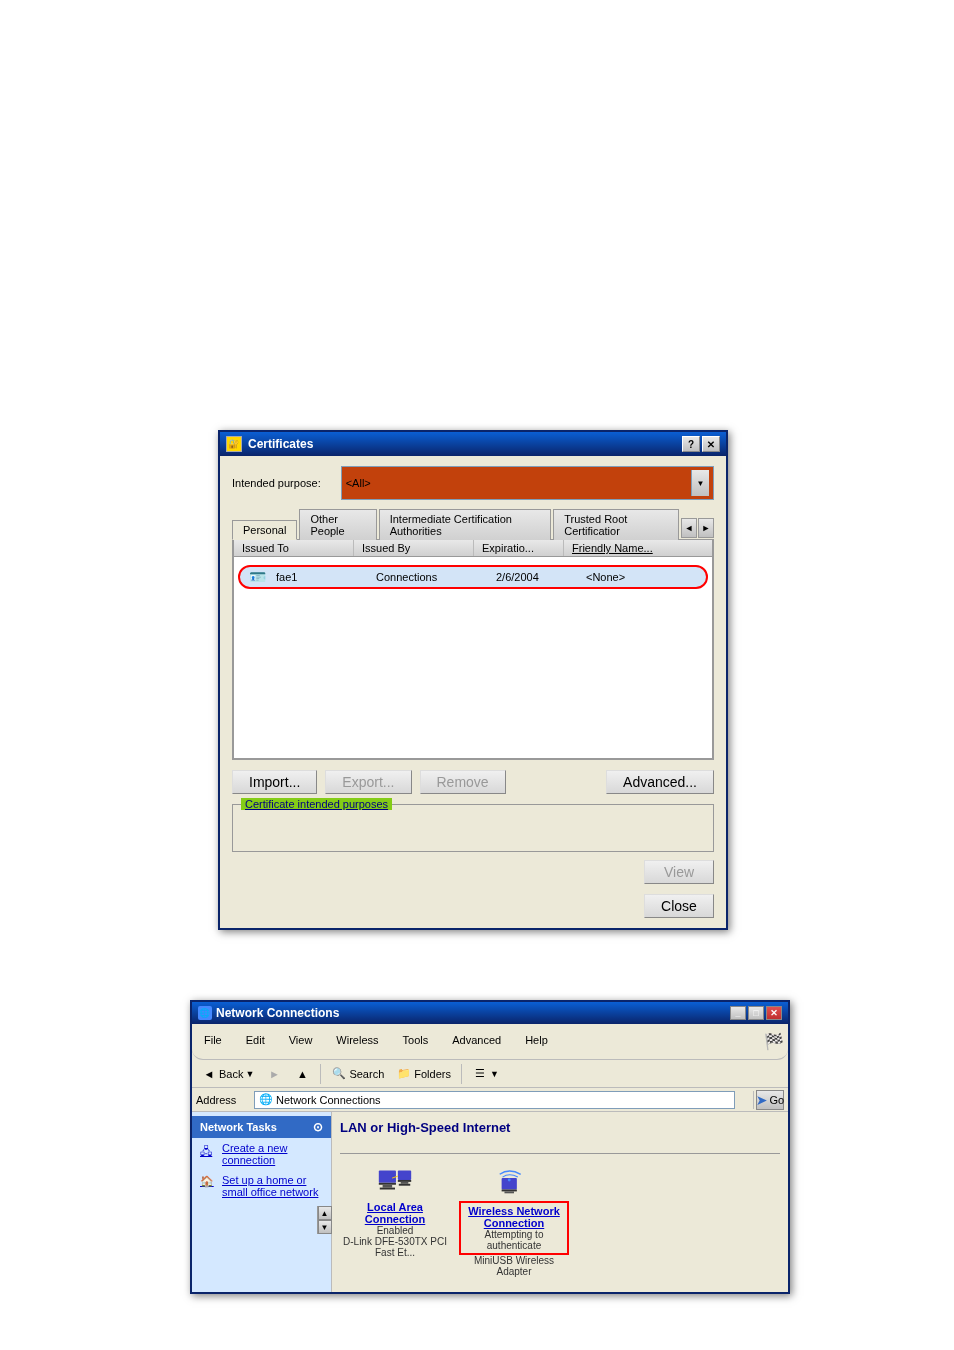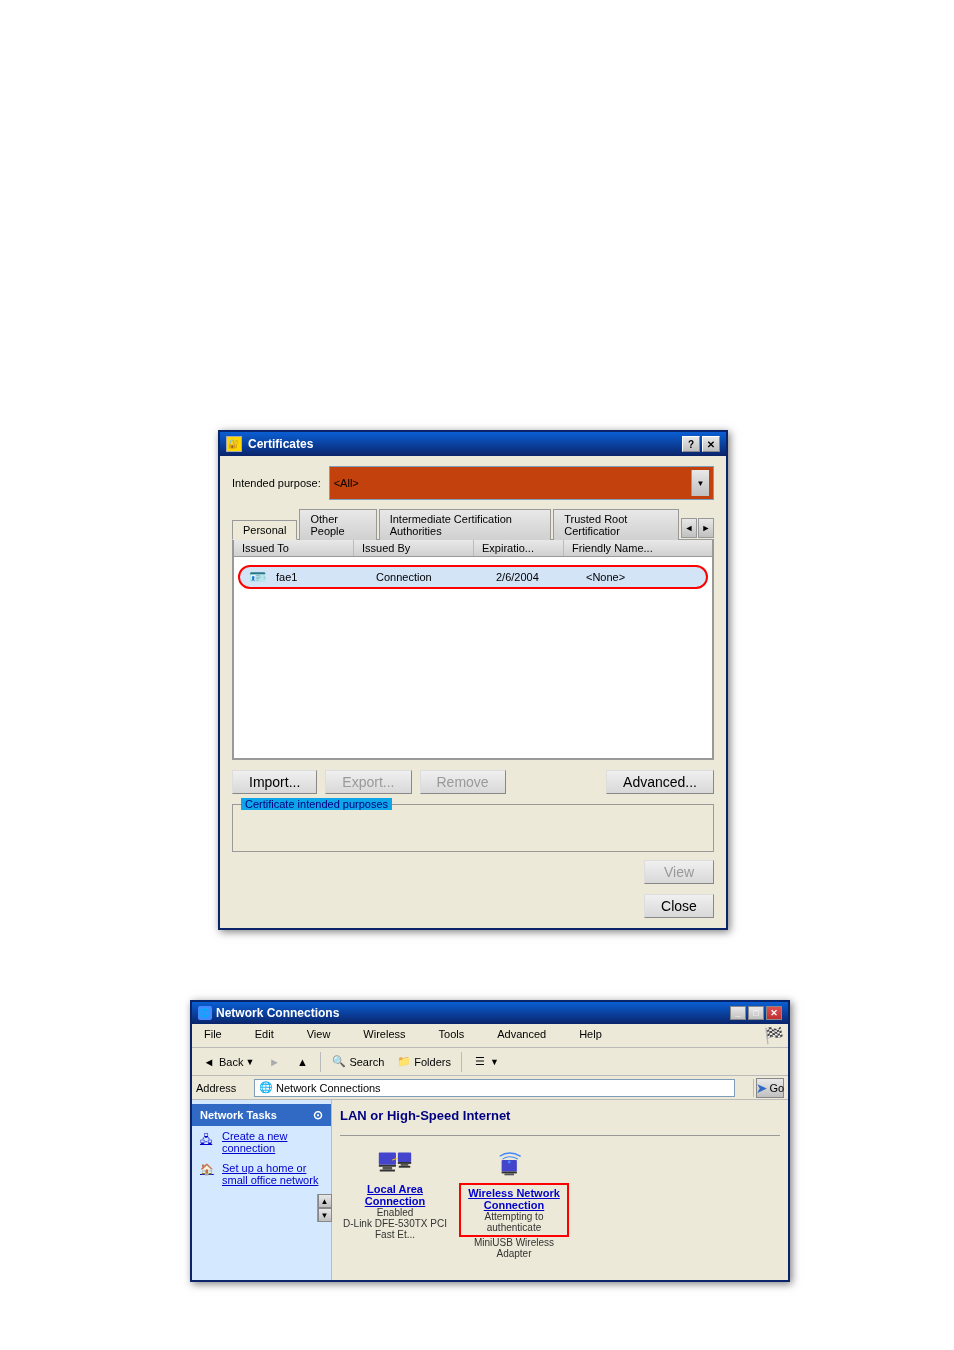--- a/index.html
+++ b/index.html
@@ -75,21 +75,21 @@
     }
 
     .dialog-body {
       padding: 10px 12px;
     }
 
     .intended-purpose-row {
       display: flex;
       align-items: center;
       margin-bottom: 8px;
-      gap: 8px;
+      gap: 20px;
       justify-content: space-between;
     }
 
     .intended-purpose-row label {
       font-size: 11px;
       color: #000;
       white-space: nowrap;
     }
 
     .intended-purpose-select {
@@ -184,21 +184,21 @@
       font-size: 11px;
       font-weight: normal;
       cursor: pointer;
       white-space: nowrap;
     }
 
     .th:last-child { border-right: none; }
     .th-issued-to { width: 120px; }
     .th-issued-by { width: 120px; }
     .th-expiration { width: 90px; }
-    .th-friendly { width: 100px; }
+    .th-friendly { width: 100px; text-decoration: underline; }
 
     .row-icon {
       width: 20px;
       height: 16px;
       display: flex;
       align-items: center;
       justify-content: center;
       font-size: 12px;
       margin-left: 4px;
     }
@@ -247,24 +247,25 @@
       border: 1px solid #999;
       margin-top: 10px;
       padding: 8px;
       position: relative;
     }
 
     .cert-purposes-label {
       position: absolute;
       top: -7px;
       left: 8px;
-      background: #0ea5e9;
+      background: #84cc16;
       padding: 0 4px;
       font-size: 11px;
       color: #000080;
+      text-decoration: underline;
     }
 
     .cert-purposes-content {
       min-height: 30px;
       font-size: 11px;
       color: #000;
     }
 
     .view-btn-row {
       display: flex;
@@ -348,23 +349,24 @@
 
     .net-btn.close-btn-red {
       background: linear-gradient(to bottom, #e05050, #c03030);
       color: white;
     }
 
     
     .menu-bar {
       background: #ece9d8;
       display: flex;
-      gap: 17px;
-      padding: 2px 4px;
+      gap: 8px;
+      padding: 8px 4px;
       border-bottom: 1px solid #bbb;
+      border-radius: 11px;
     }
 
     .menu-item {
       padding: 2px 8px;
       font-size: 11px;
       cursor: pointer;
       color: #000;
     }
 
     
@@ -497,21 +499,21 @@
       flex: 1;
       padding: 8px;
     }
 
     .section-title {
       font-size: 13px;
       font-weight: bold;
       color: #000080;
       margin-bottom: 8px;
       border-bottom: 1px solid #999;
-      padding-bottom: 12px;
+      padding-bottom: 18px;
     }
 
     .connections-grid {
       display: flex;
       gap: 9px;
       flex-wrap: wrap;
     }
 
     .connection-item {
       display: flex;
@@ -633,21 +635,21 @@
           <div class="th th-expiration">Expiratio...</div>
           <div class="th th-friendly">Friendly Name...</div>
         </div>
 
         <div style="padding: 4px 2px;">
           <div class="cert-row-highlight">
             <div class="row-icon">
               <span style="font-size:14px;">🪪</span>
             </div>
             <div class="td td-issued-to">fae1</div>
-            <div class="td td-issued-by">Connection</div>
+            <div class="td td-issued-by">Connections</div>
             <div class="td td-expiration">2/6/2004</div>
             <div class="td td-friendly">&lt;None&gt;</div>
           </div>
         </div>
       </div>
     </div>
 
     <div class="buttons-row">
       <button class="dialog-btn">Import...</button>
       <button class="dialog-btn disabled">Export...</button>

